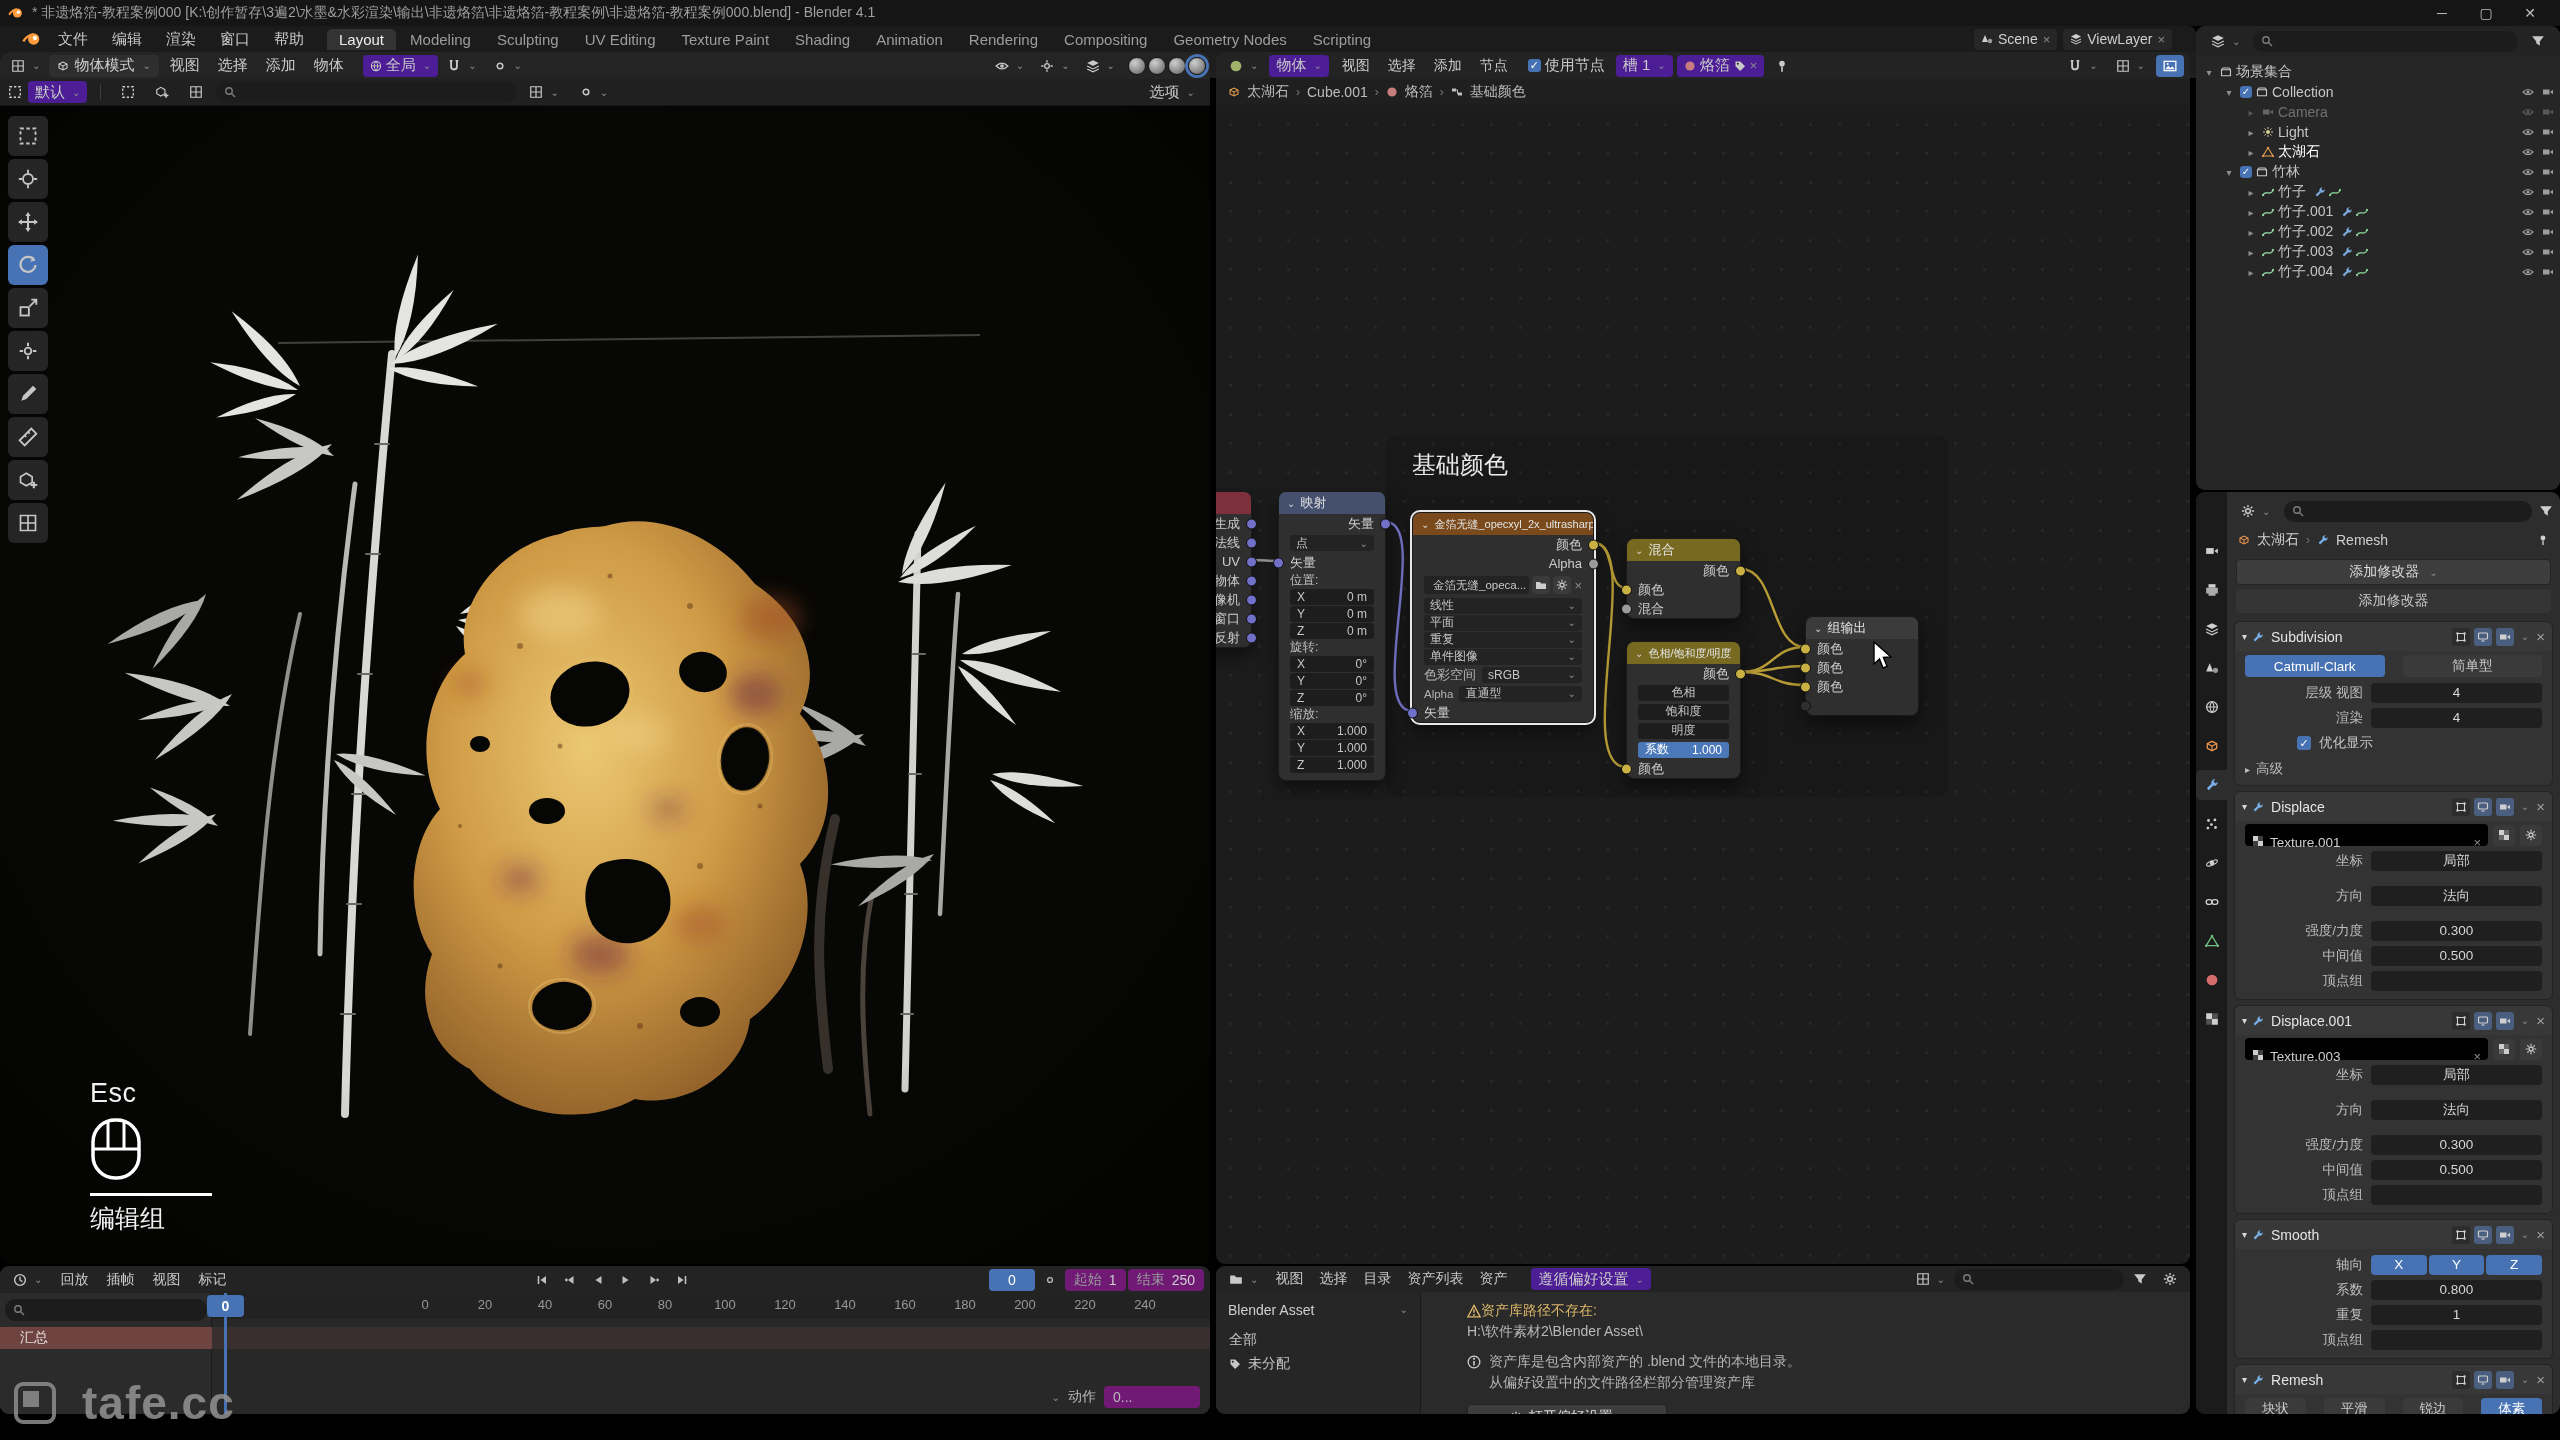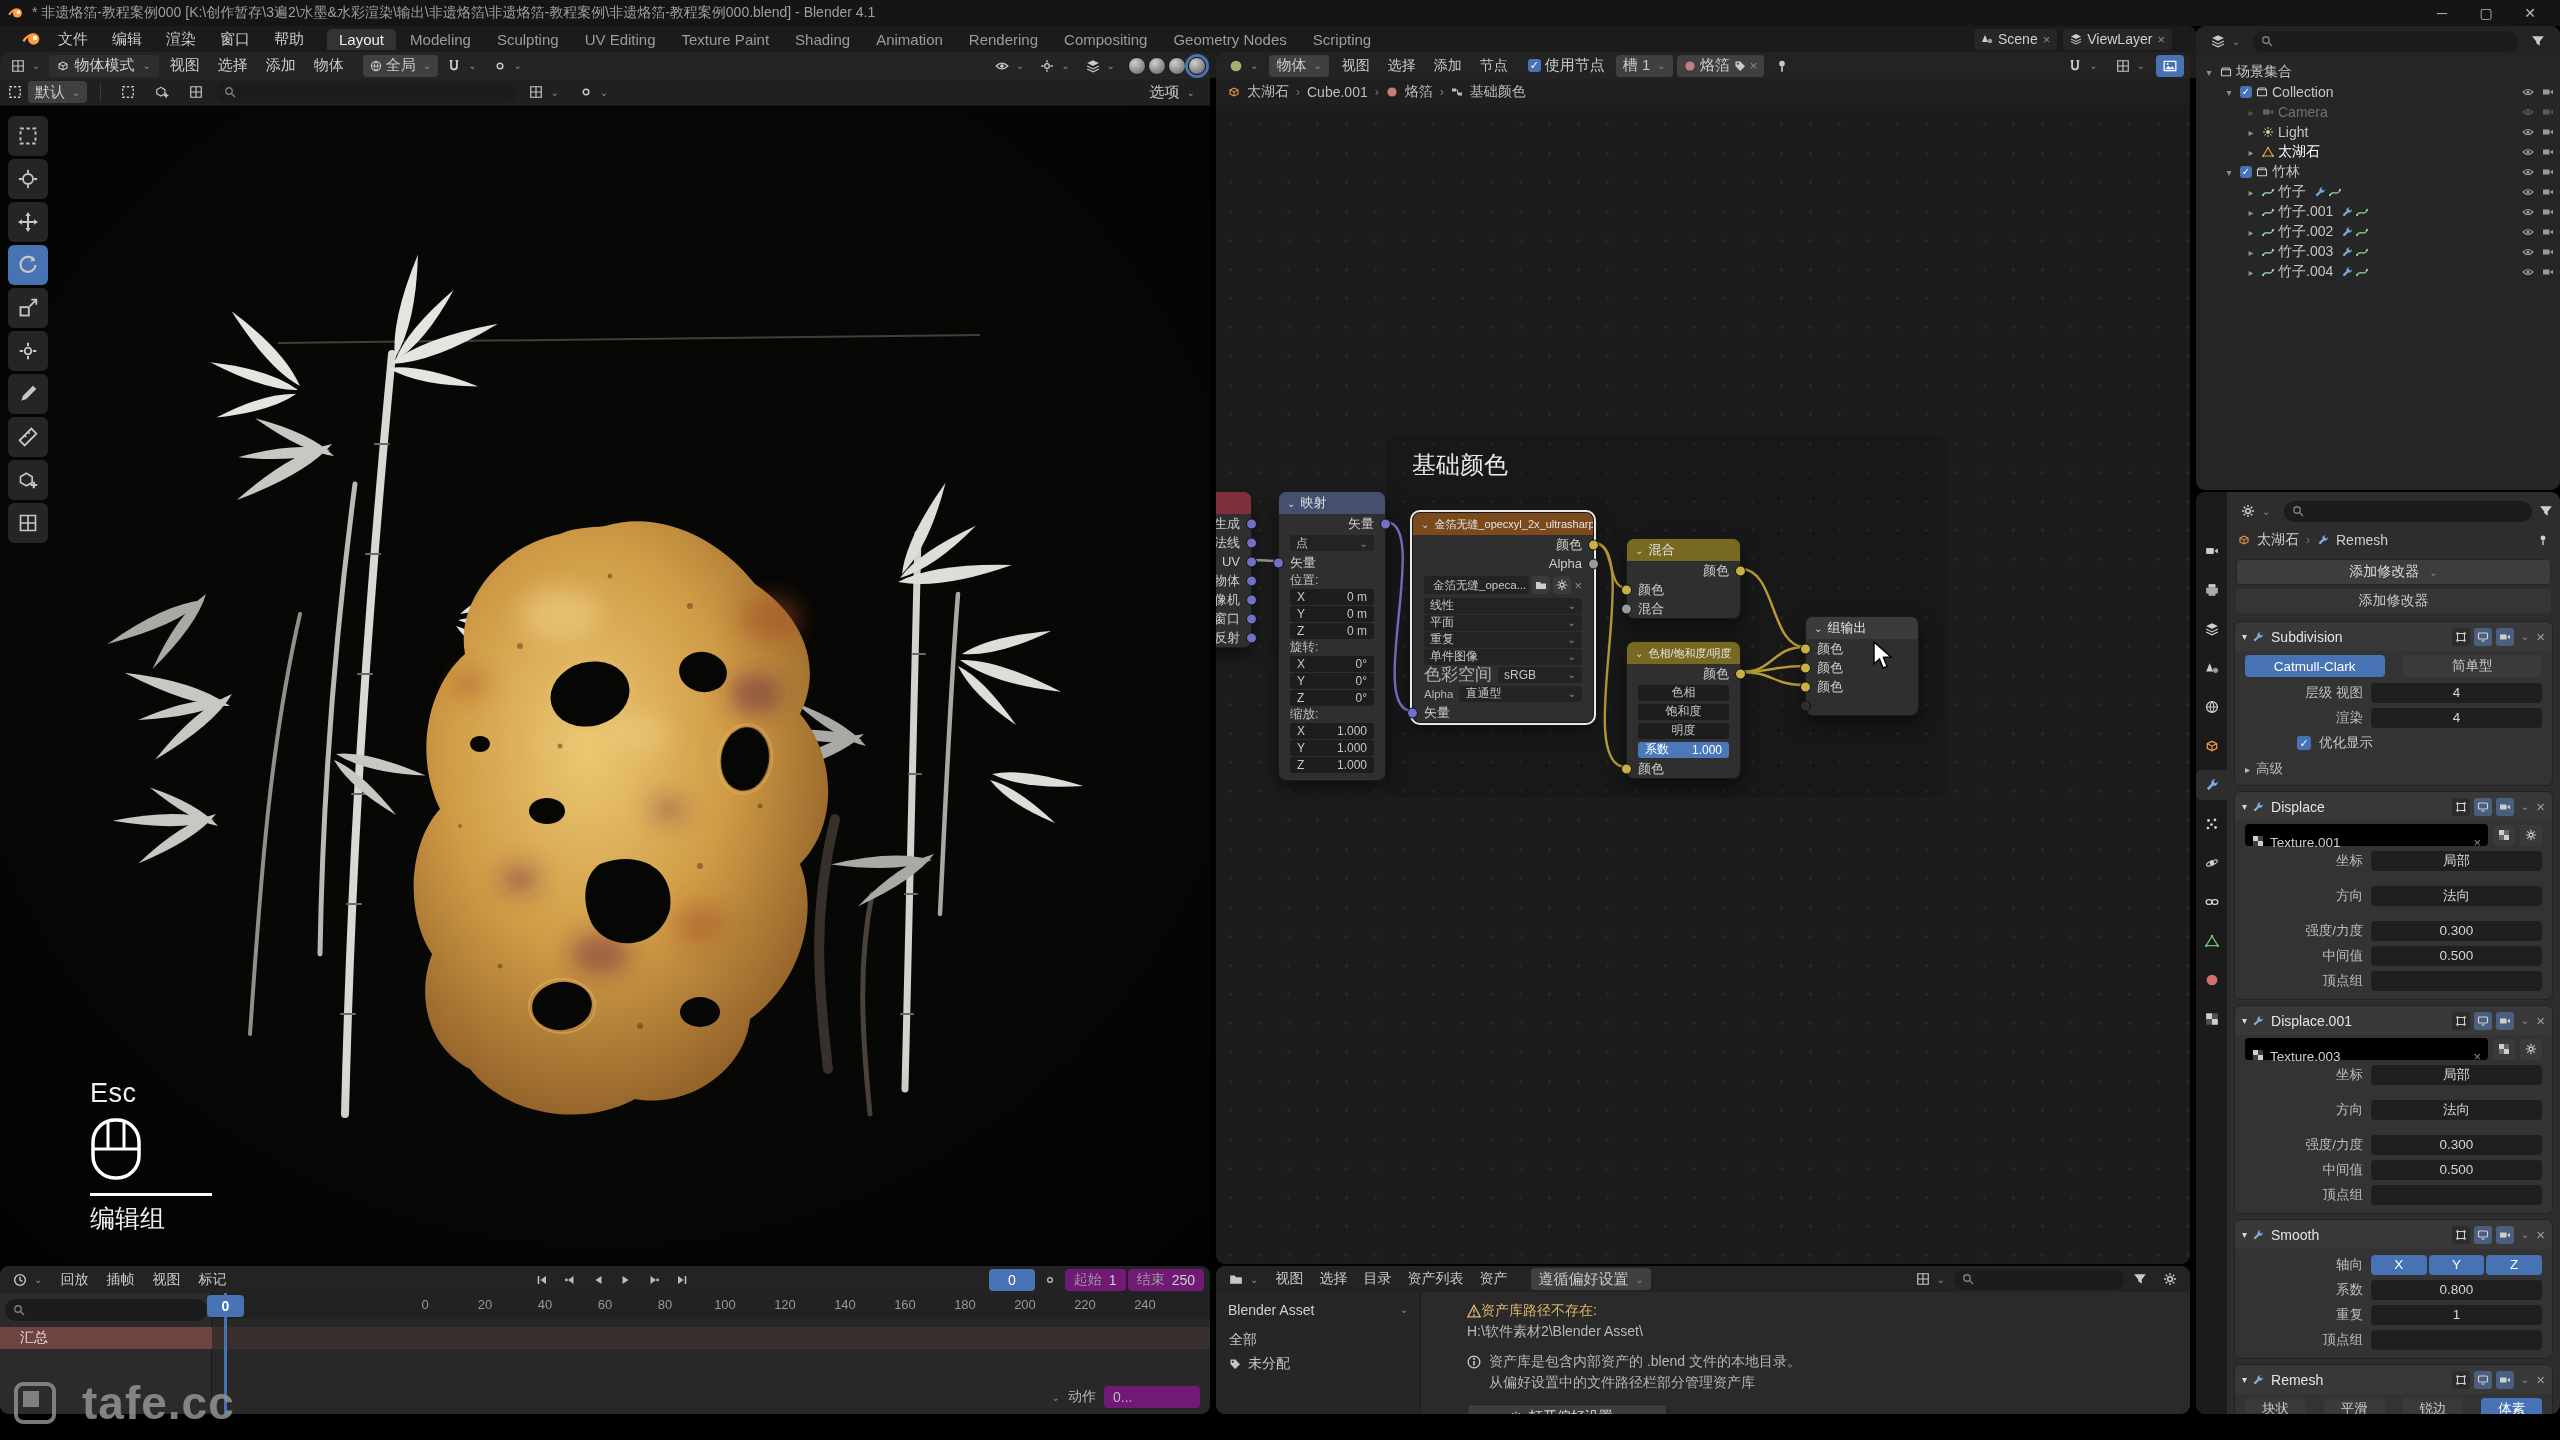--- a/index.html
+++ b/index.html
@@ -33,21 +33,21 @@
 #node-ed{left:1216px;top:52px;width:974px;height:1212px;background-color:#1c1c1c;background-image:radial-gradient(#282828 1.4px,transparent 1.5px);background-size:29px 29px}
 #asset{left:1216px;top:1266px;width:974px;height:148px;background:#2a2a2a}
 #outliner{left:2196px;top:26px;width:364px;height:464px;background:#262626}
 #props{left:2196px;top:492px;width:364px;height:922px;background:#2d2d2d}
 #statusbar{left:0;top:1414px;width:2560px;height:26px;background:#1e1e1e;display:flex;align-items:center;padding:0 14px;color:#8f8f8f;font-size:14px;gap:10px}
 
 
 #vp-h1{height:27px;background:#242424;display:flex;align-items:center;padding:0 4px;gap:2px}
 #vp-h2{height:27px;background:#202020;display:flex;align-items:center;padding:0 8px;gap:6px;border-bottom:1px solid #151515}
 .hbtn{height:22px;display:flex;align-items:center;gap:4px;padding:0 7px;border-radius:4px;color:#c9c9c9;font-size:15px}
-.hbtn.pill{background:#404040}
+.hbtn.pill{background:#4c1d95}
 .mode-pill{background:#2e2e2e;border-radius:4px;height:22px;display:flex;align-items:center;gap:5px;padding:0 8px;font-size:15px}
 .ballset{display:flex;gap:2px;margin-left:4px}
 .ball{width:18px;height:18px;border-radius:50%;background:radial-gradient(circle at 35% 30%,#cfcfcf,#5c5c5c);border:1px solid #1a1a1a}
 .ball.on{box-shadow:0 0 0 3px #4772b3}
 .srch{height:21px;background:#1c1c1c;border-radius:10px;display:flex;align-items:center;gap:5px;padding:0 8px;color:#7d7d7d}
 
 #vp-tools{position:absolute;left:8px;top:64px;display:flex;flex-direction:column;gap:3px}
 .tool{width:40px;height:40px;border-radius:6px;background:#2bbr}
 .tool{width:40px;height:40px;border-radius:6px;background:rgba(40,40,40,.92);display:flex;align-items:center;justify-content:center}
 .tool.on{background:#4772b3}
@@ -1067,21 +1067,21 @@
             <span class="caret">⌄</span>
           </span>
         </div>
       <div class="nrow" style="height:17px">
           <span class="ndrop">
             <span>单件图像</span>
             <span class="caret">⌄</span>
           </span>
         </div>
       <div class="nrow">
-          <span style="font-size:17px;color:#b3b3b3">色彩空间</span>
+          <span style="font-size:13px;color:#b3b3b3">色彩空间</span>
           <span class="ndrop">
             <span>sRGB</span>
             <span class="caret">⌄</span>
           </span>
         </div>
       <div class="nrow">
           <span style="font-size:11.5px;color:#b3b3b3">Alpha</span>
           <span class="ndrop">
             <span>直通型</span>
             <span class="caret">⌄</span>

